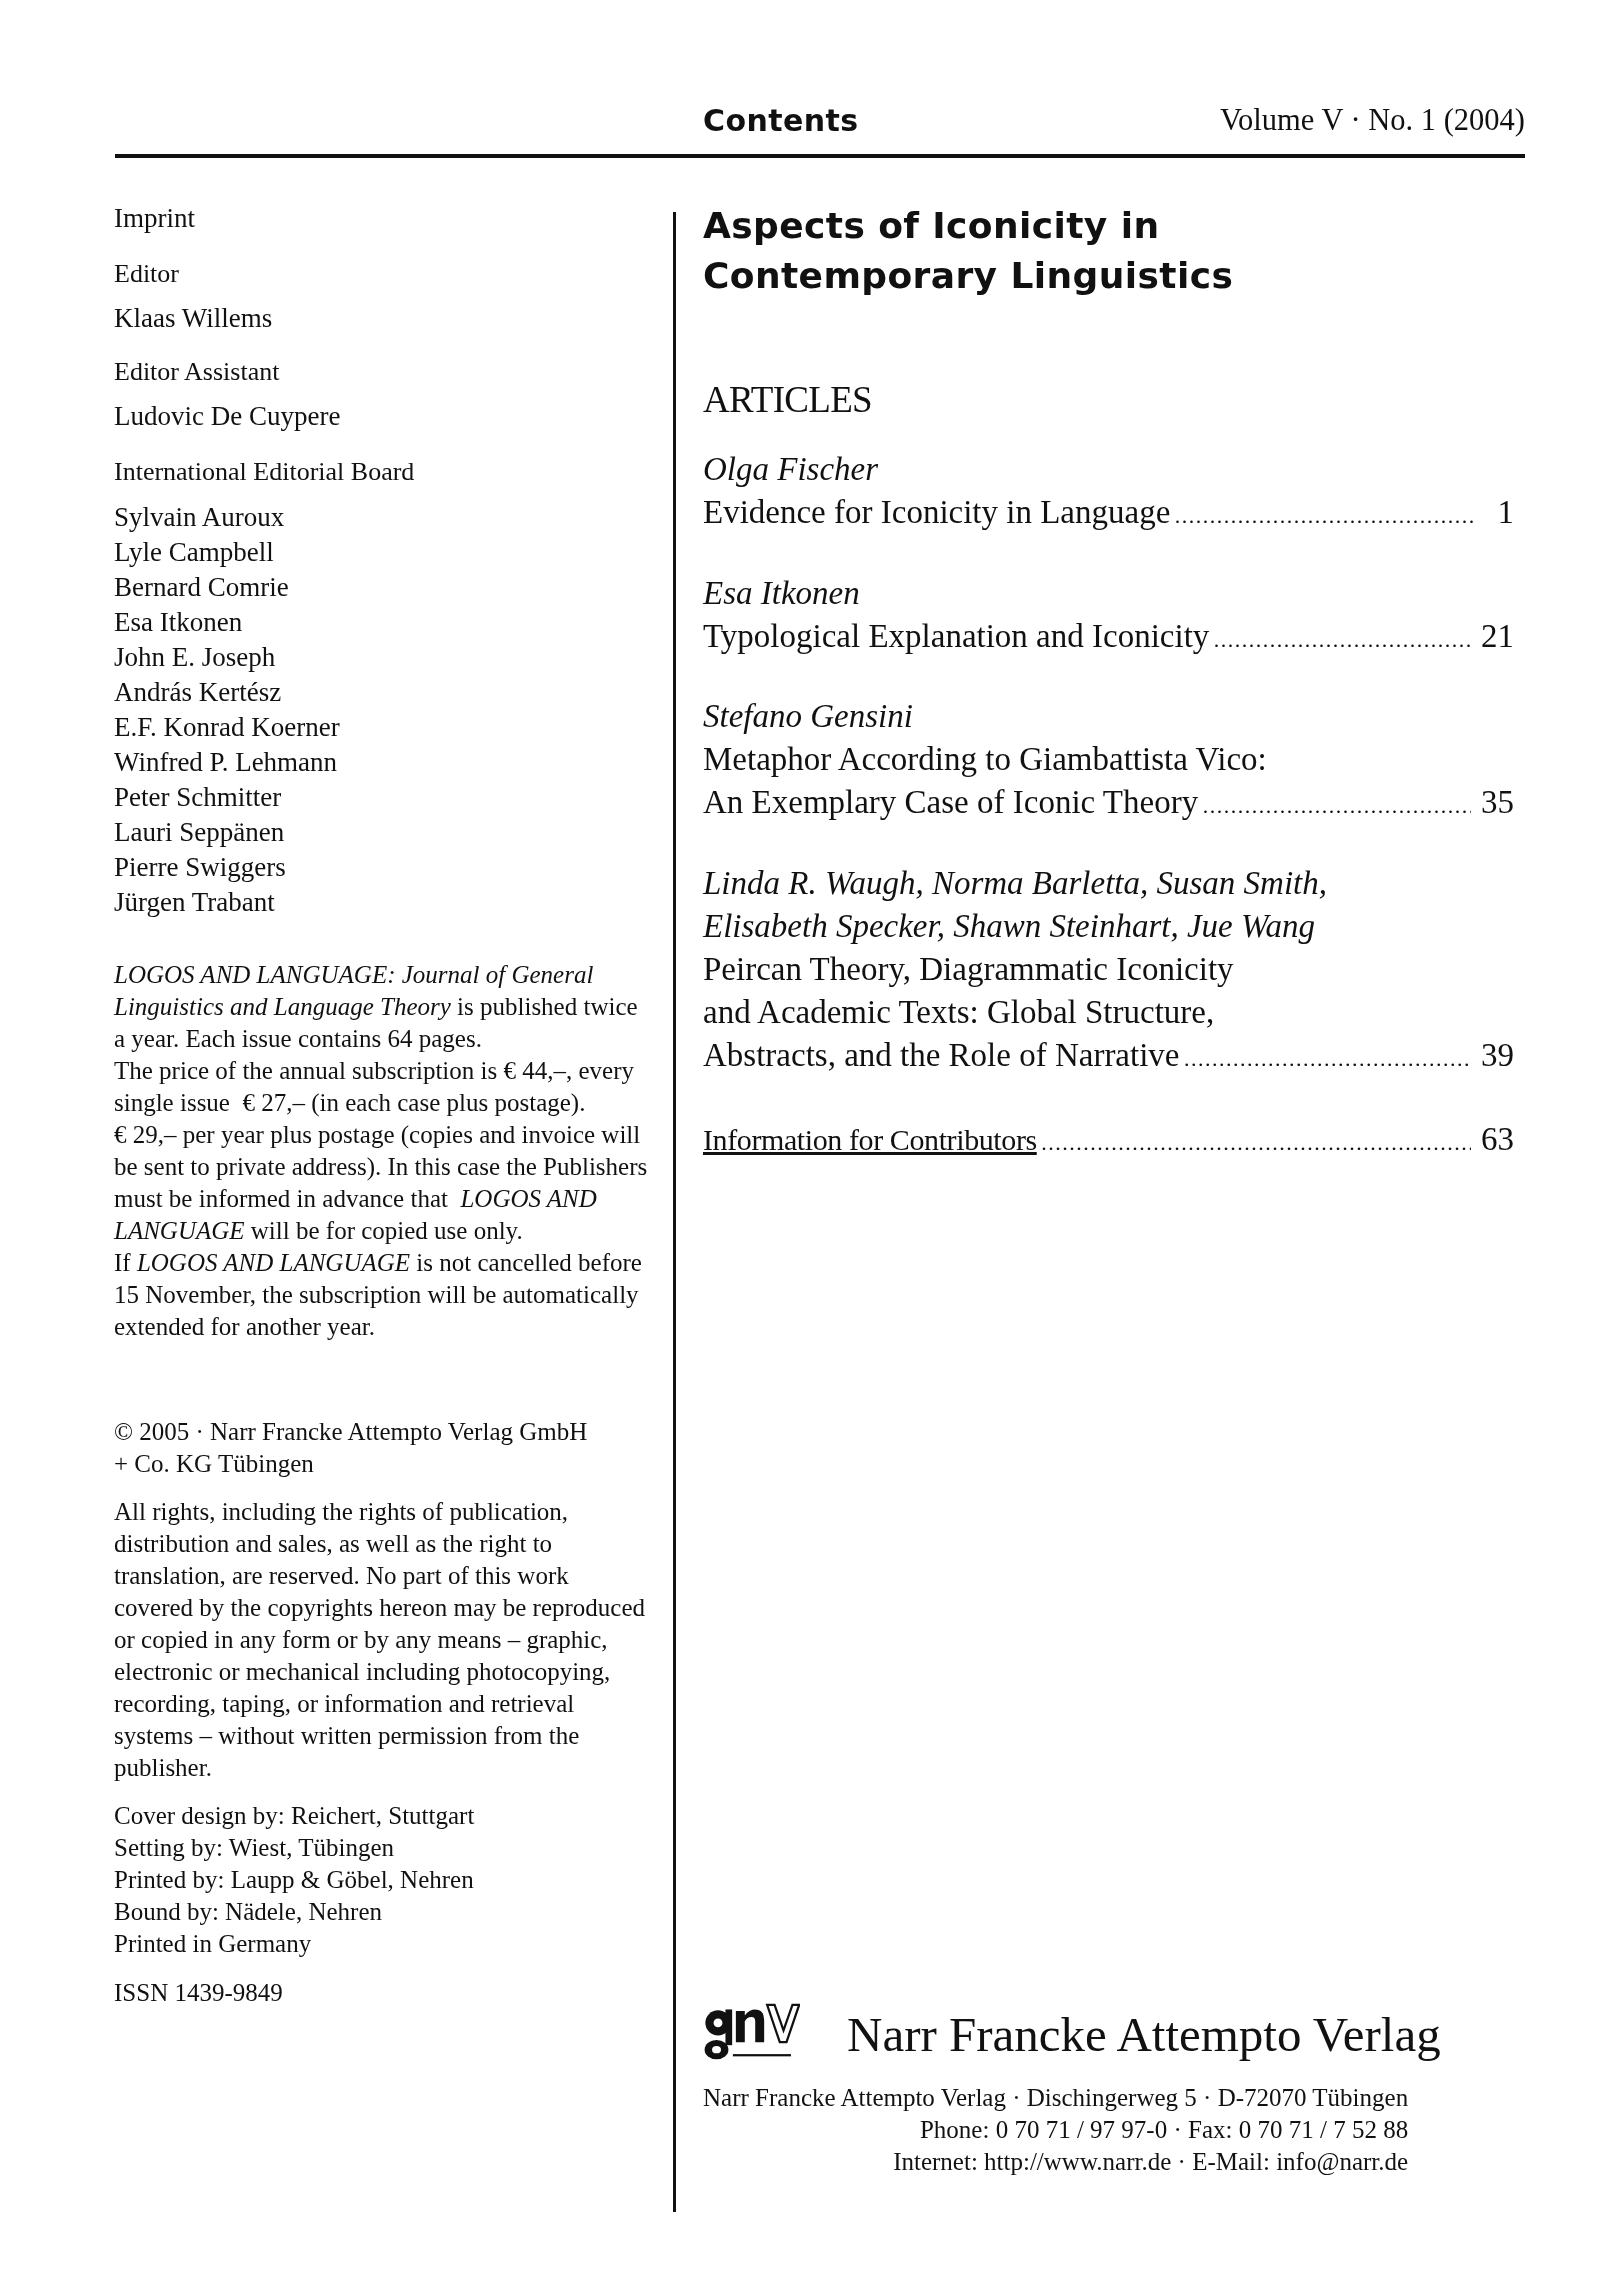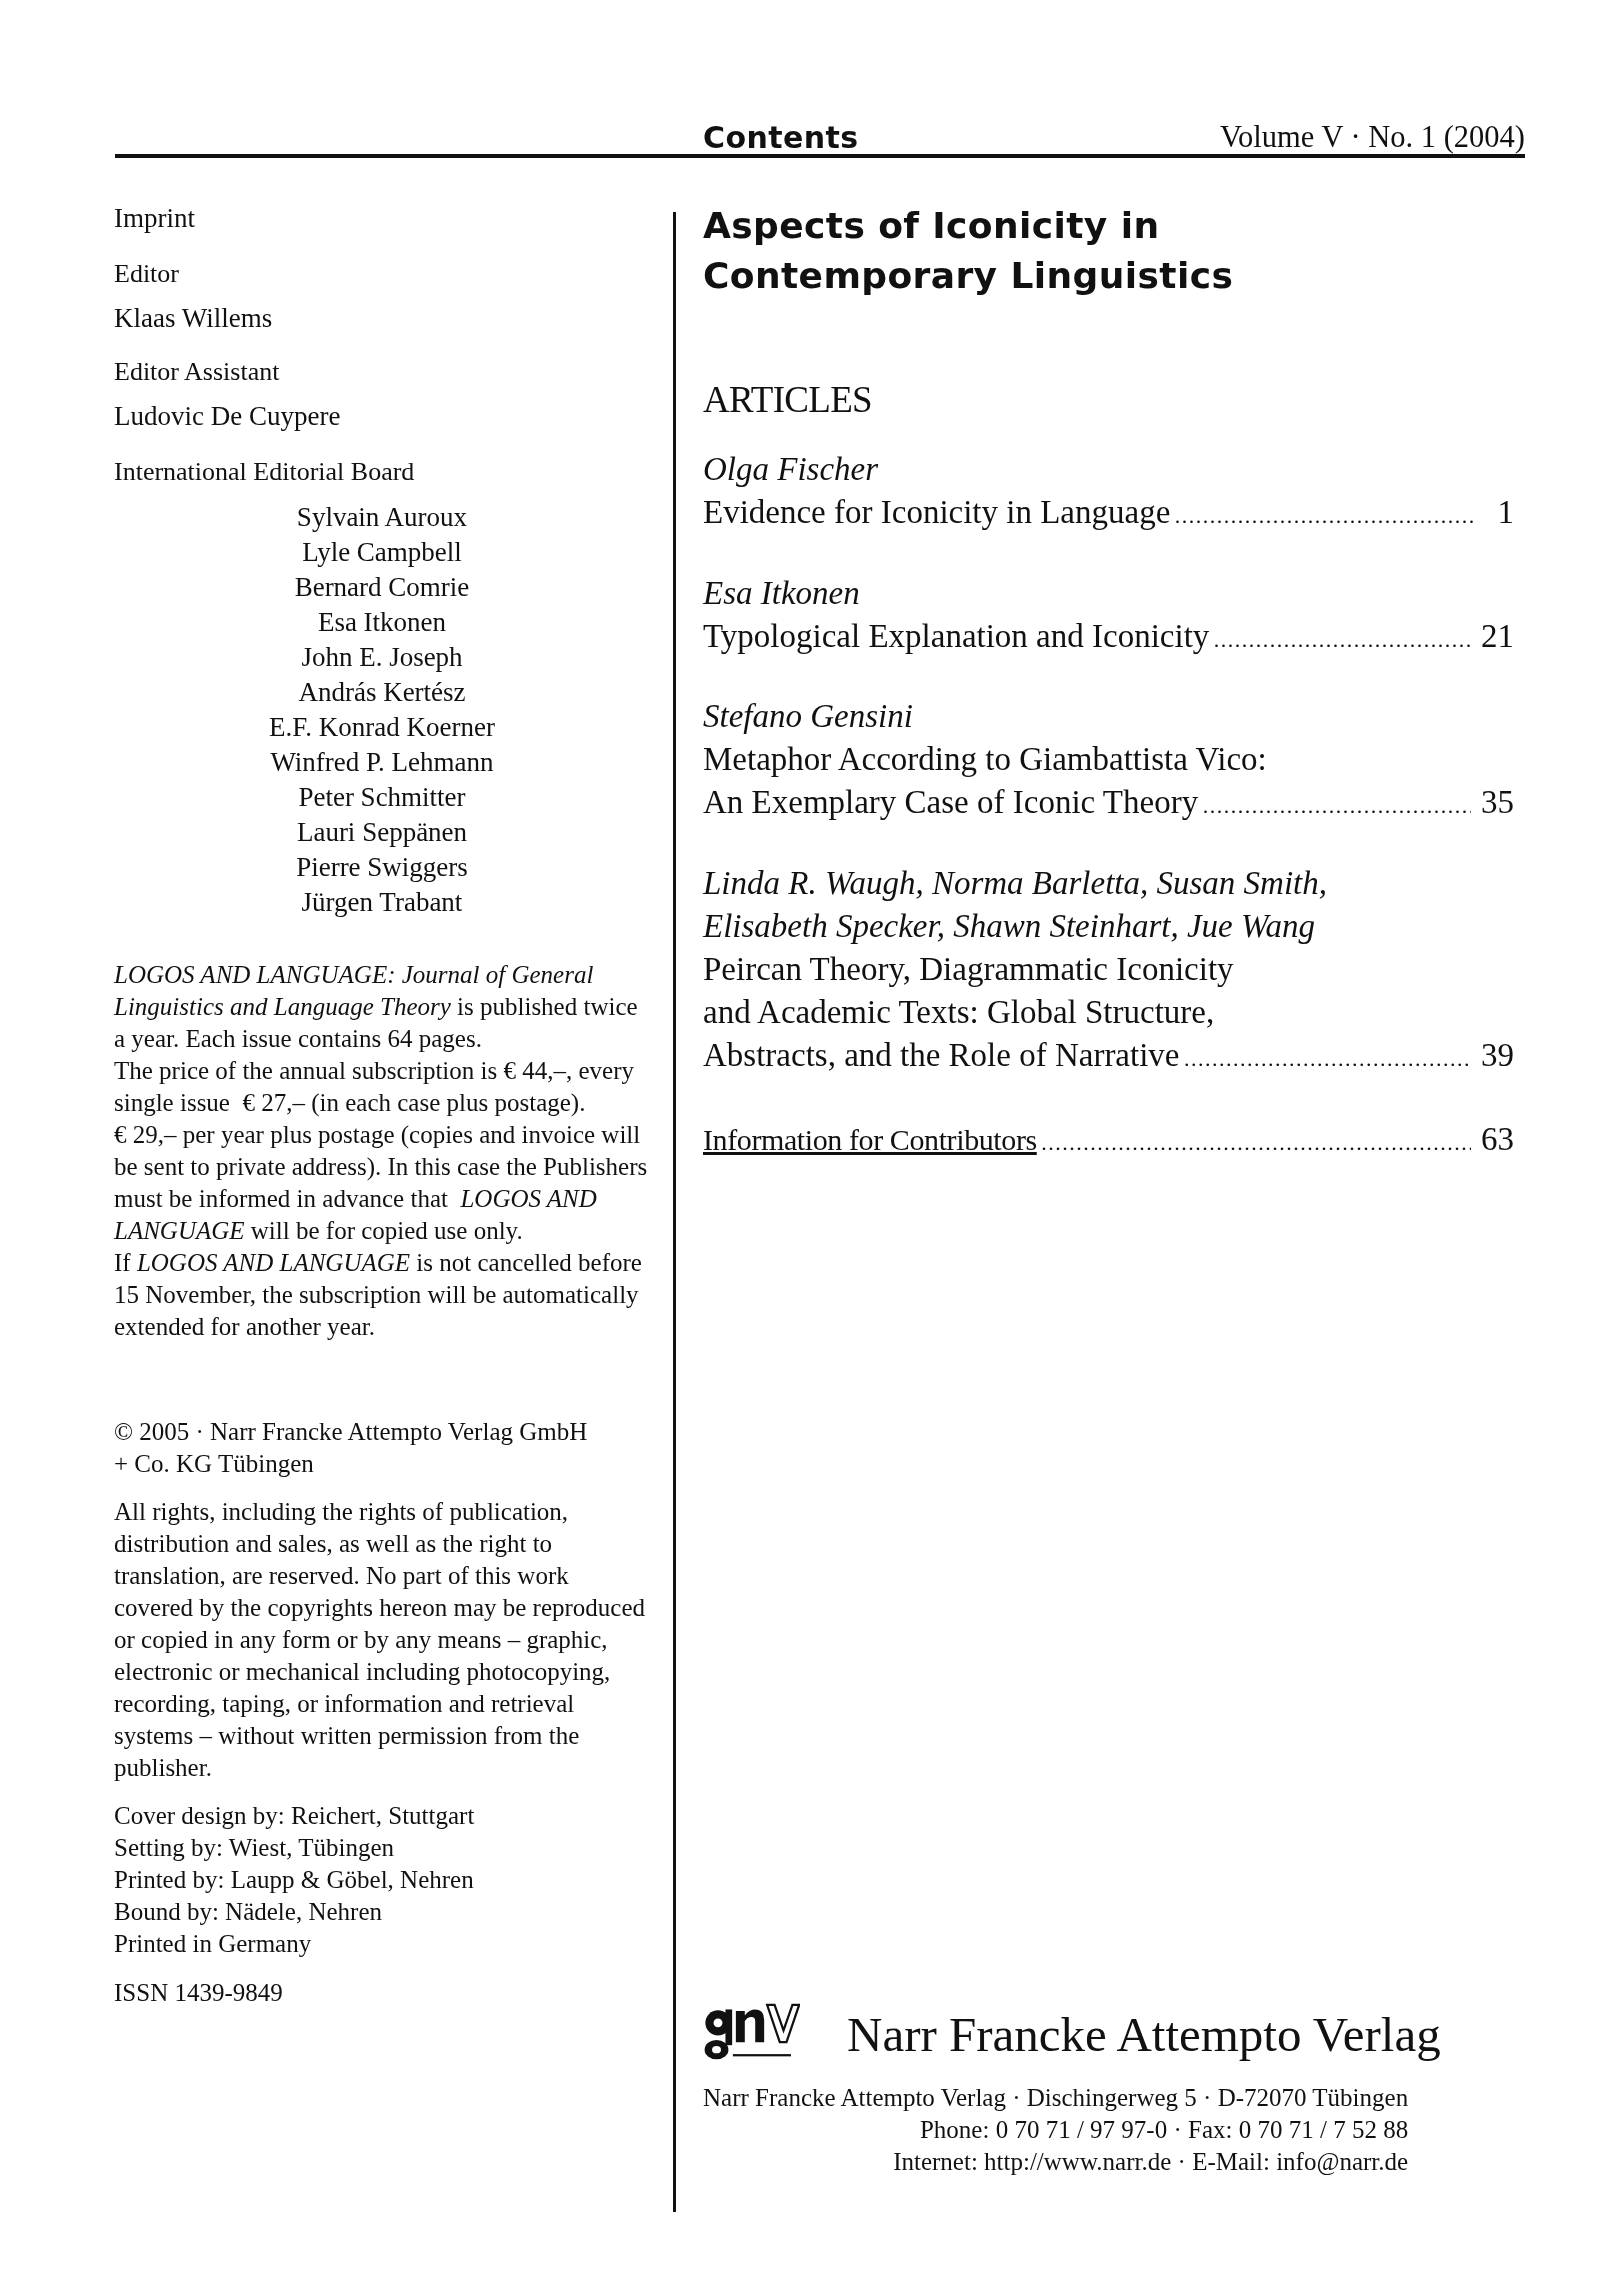--- a/index.html
+++ b/index.html
@@ -16,21 +16,21 @@
       font-family: "Liberation Serif", "DejaVu Serif", serif;
     }
     .sans {
       font-family: "DejaVu Sans", "Liberation Sans", sans-serif;
     }
 
     
     #running-header {
       position: absolute;
       left: 115px;
-      top: 120px;
+      top: 103px;
       width: 1410px;
       height: 52px;
     }
     #header-section {
       position: absolute;
       left: 588px;
       top: 0;
       font-size: 30px;
       font-weight: bold;
       letter-spacing: 0.4px;
@@ -75,21 +75,20 @@
     }
     .label-bold {
       font-weight: normal;
       font-size: 26px;
     }
     .board-list {
       list-style: none;
       margin: 0;
       padding: 0;
       line-height: 35px;
-      text-align: center;
     }
     .small-text {
       font-size: 25px;
       line-height: 32px;
     }
     .small-text p { margin: 0; }
     i, .ital { font-style: italic; }
 
     
     #right-column {

